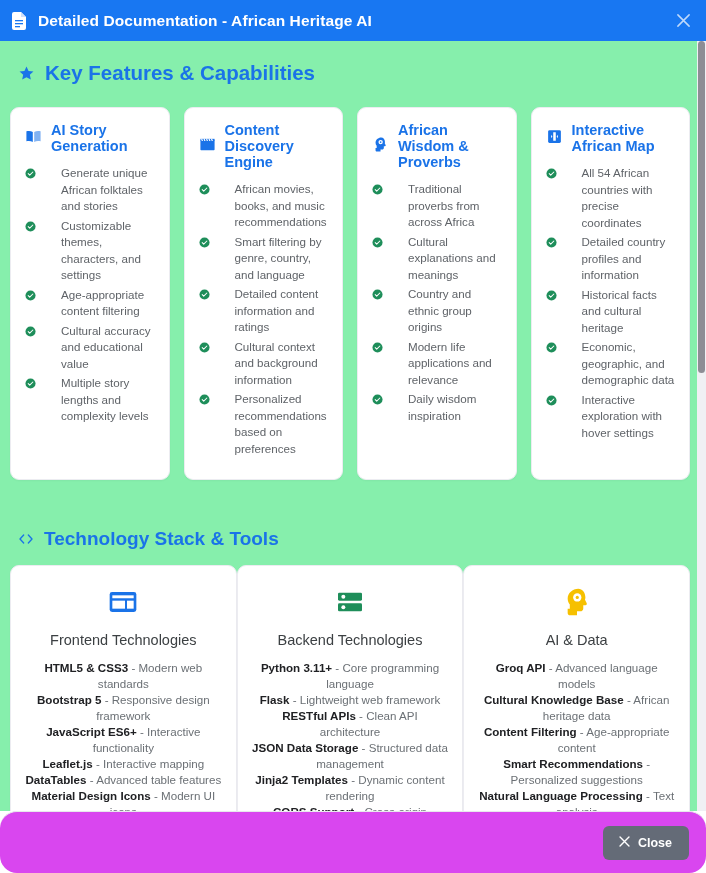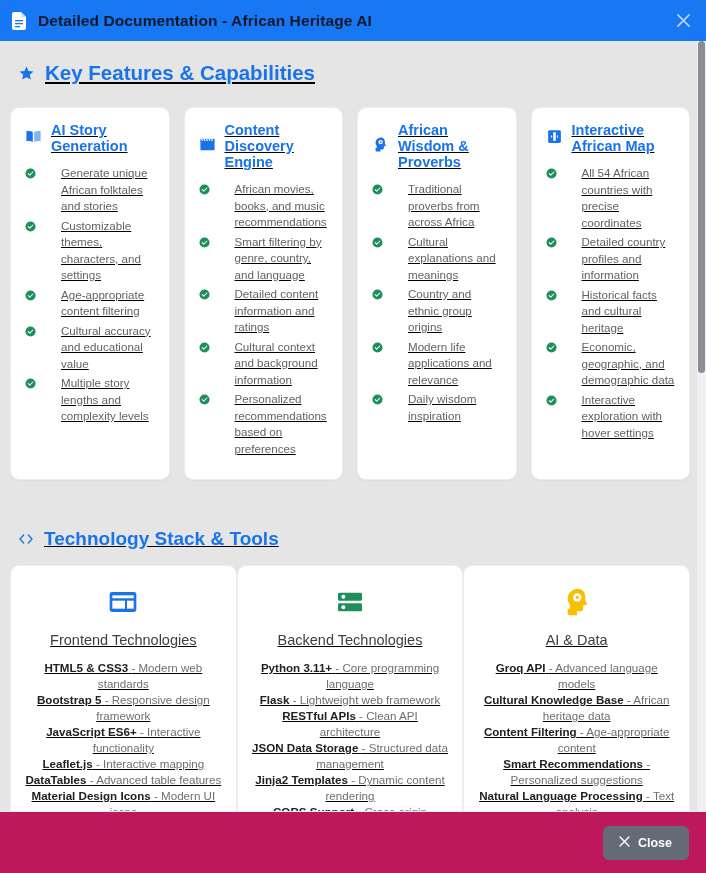--- a/index.html
+++ b/index.html
@@ -19,34 +19,33 @@
   .modal-header {
     flex: 0 0 41px;
     background: #1877f2;
     display: flex; align-items: center;
     padding: 0 12px 0 12px;
     color: #fff;
   }
   .modal-header .hdr-icon { display: flex; align-items: center; margin-right: 11px; }
   .modal-title {
     font-size: 15.5px; font-weight: bold; letter-spacing: .1px;
-    color: #0f172a; white-space: nowrap;
+    color: #ffffff; white-space: nowrap;
   }
   .hdr-close {
     margin-left: auto; width: 22px; height: 22px;
     display: flex; align-items: center; justify-content: center;
     color: #bfd9fb; cursor: pointer;
   }
   
   .modal-body {
     flex: 1 1 auto; position: relative;
     overflow: hidden;
     padding: 0 0 0 0;
-    background: #e5e5e5;
-    text-decoration: underline;
+    background: #86efac;
   }
   .body-inner { padding: 14px 16px 0 10px; }
   .section-title {
     display: flex; align-items: center; gap: 10px;
     color: #1a73e8; font-size: 20.5px; font-weight: bold;
     margin: 6px 0 0 8px;
   }
   .section-title.tech { margin-top: 0; font-size: 19px; }
   .section-title .sec-ico { display: flex; align-items: center; }
   
@@ -107,23 +106,24 @@
     background: #f0f0f4;
   }
   .scrollbar-thumb {
     position: absolute; top: 0; right: 1px; width: 7px; height: 332px;
     background: #8d8d95; border-radius: 4px;
   }
   
   .modal-footer {
     flex: 0 0 62px;
     border-top: 1px solid #e8e8ec;
-    background: #be185d;
+    background: #d946ef;
     display: flex; align-items: center; justify-content: flex-end;
     padding-right: 17px;
+    border-radius: 17px;
   }
   .close-btn {
     display: inline-flex; align-items: center; gap: 7px;
     background: #646b77; color: #fff;
     border: none; border-radius: 6px;
     padding: 9px 17px 9px 15px;
     font-size: 12.5px; font-weight: bold;
     font-family: "Liberation Sans", sans-serif;
     cursor: pointer;
   }

